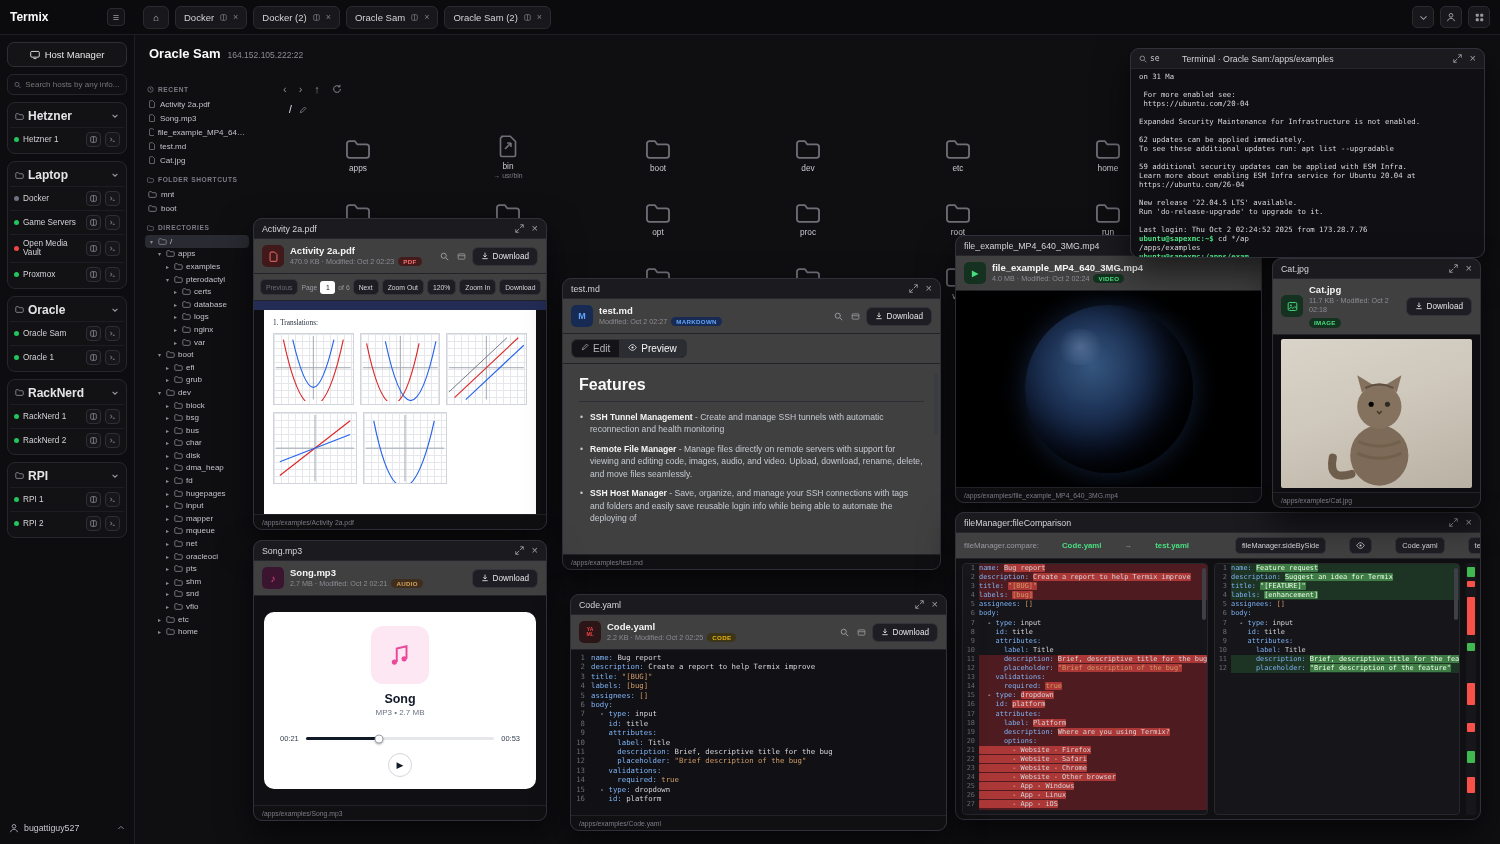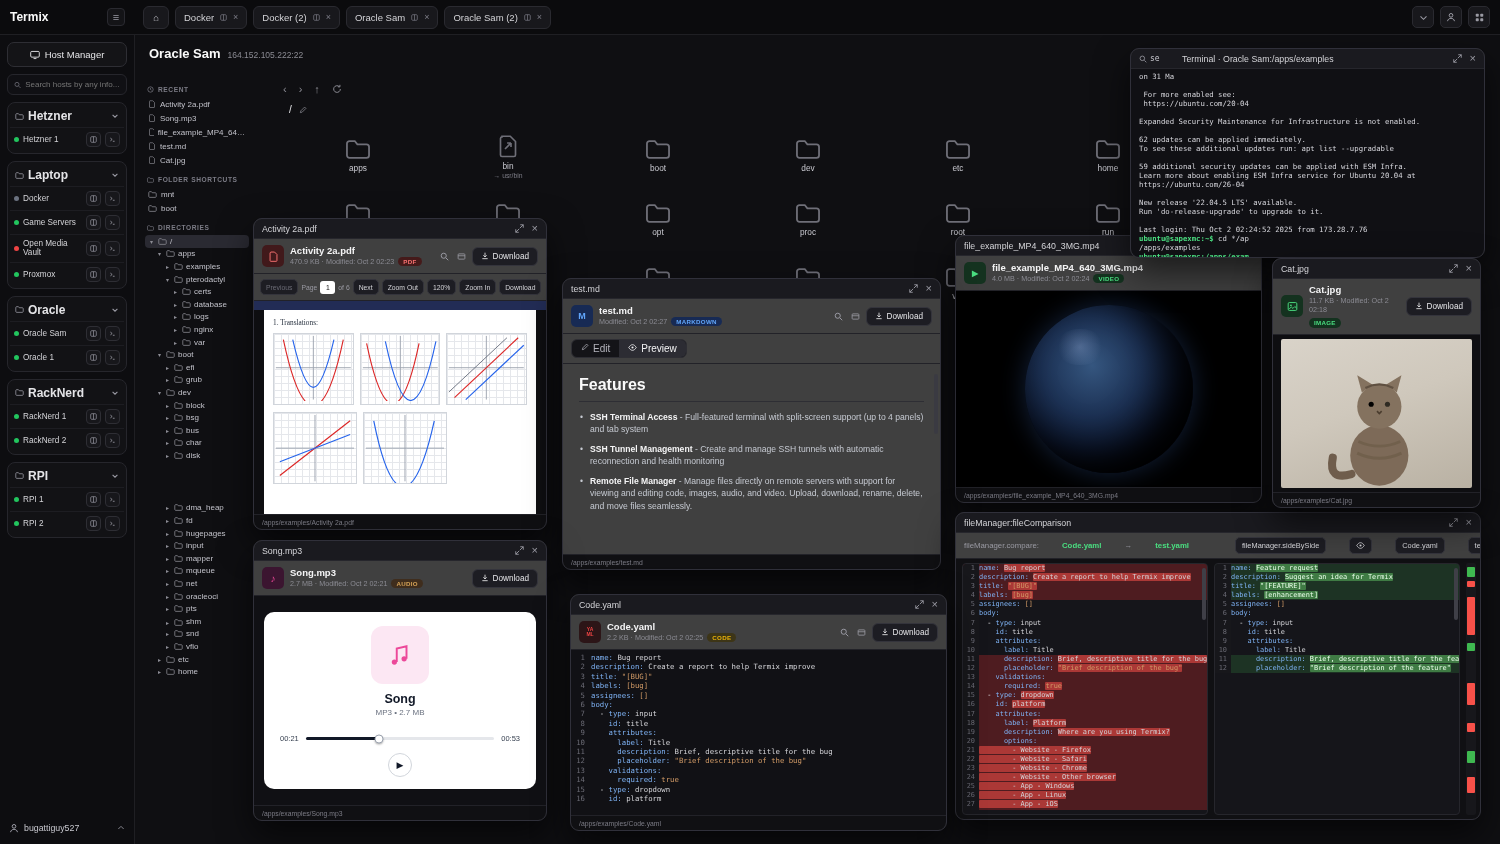--- a/index.html
+++ b/index.html
@@ -787,21 +787,21 @@
           </div>
           <div class="titem" style="padding-left: 19px;">
             <span class="tchev">▸</span>
             <span>
               <svg width="9" height="7" viewBox="0 0 20 16">
                 <path d="M1.5 3.5c0-1 .8-2 2-2h4l2 2.5h7c1.2 0 2 .9 2 2v6.5c0 1.1-.8 2-2 2h-13c-1.2 0-2-.9-2-2z" fill="none" stroke="#8b8b93" stroke-width="1.8"></path>
               </svg>
             </span>
             <span>disk</span>
           </div>
-          <div class="titem" style="padding-left: 19px; margin-top: 40px;">
+          <div class="titem" style="padding-left: 19px;">
             <span class="tchev">▸</span>
             <span>
               <svg width="9" height="7" viewBox="0 0 20 16">
                 <path d="M1.5 3.5c0-1 .8-2 2-2h4l2 2.5h7c1.2 0 2 .9 2 2v6.5c0 1.1-.8 2-2 2h-13c-1.2 0-2-.9-2-2z" fill="none" stroke="#8b8b93" stroke-width="1.8"></path>
               </svg>
             </span>
             <span>dma_heap</span>
           </div>
           <div class="titem" style="padding-left: 19px;">
             <span class="tchev">▸</span>
@@ -1324,23 +1324,23 @@
             <path d="M1 6c1.6-2.6 3.4-3.8 5-3.8S9.4 3.4 11 6c-1.6 2.6-3.4 3.8-5 3.8S2.6 8.6 1 6z" fill="none" stroke="currentColor" stroke-width="1.1"></path>
             <circle cx="6" cy="6" r="1.4" fill="currentColor"></circle>
           </svg>
           <span>Preview</span>
         </span>
     </div>
   </div>
   <div class="md-body">
     <div class="md-h1">Features</div>
     <ul class="md-ul" id="m-bullets">
-        <li><b>SSH Terminal Access</b> - Full-featured terminal with split-screen support (up to 4 panels) and tab system</li>
         <li><b>SSH Tunnel Management</b> - Create and manage SSH tunnels with automatic reconnection and health monitoring</li>
         <li><b>Remote File Manager</b> - Manage files directly on remote servers with support for viewing and editing code, images, audio, and video. Upload, download, rename, delete, and move files seamlessly.</li>
+        <li><b>SSH Host Manager</b> - Save, organize, and manage your SSH connections with tags and folders and easily save reusable login info while being able to automate the deploying of</li>
       </ul>
     <div class="scroll-thumb" style="top:10px;height:60px"></div>
   </div>
   <div class="win-footer">/apps/examples/test.md</div>
 </div>
 
 <div class="win win-song">
   <div class="win-tb">
     <span class="win-title">Song.mp3</span>
     <span class="wt-icons">

